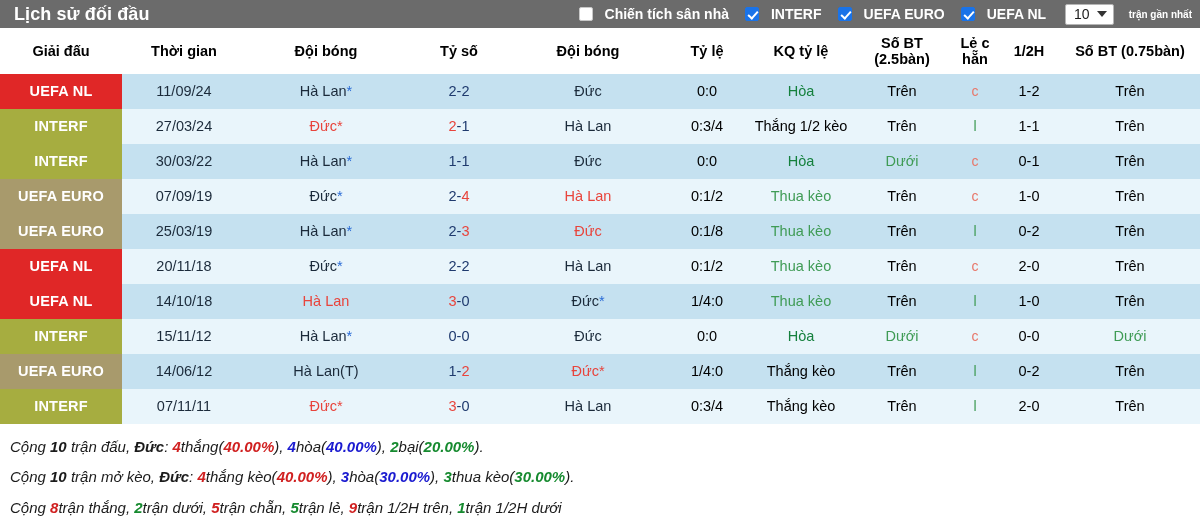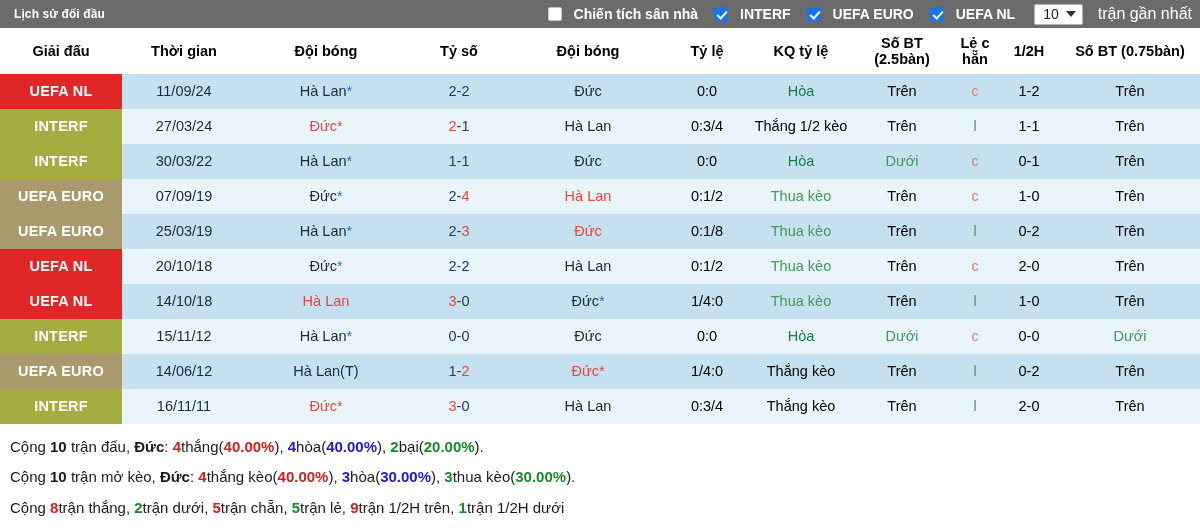--- a/index.html
+++ b/index.html
@@ -16,21 +16,21 @@
     height: 28px;
     background: #6b6b6b;
     color: #ffffff;
     display: flex;
     align-items: center;
     padding: 0 8px 0 14px;
     font-size: 14.5px;
     font-weight: bold;
     white-space: nowrap;
   }
-  .toolbar-title { flex: 0 0 auto; font-weight: bold; font-size: 12px; letter-spacing: .1px; }
+  .toolbar-title { flex: 0 0 auto; font-weight: bold; font-size: 18px; letter-spacing: .1px; }
   .toolbar-right {
     margin-left: auto;
     display: flex;
     align-items: center;
     gap: 12px;
   }
   .cb {
     width: 14px; height: 14px;
     border-radius: 2px;
     background: #ffffff;
@@ -65,21 +65,21 @@
     font-size: 14px; font-weight: normal;
     cursor: pointer;
     margin: 0 3px;
   }
   .chev {
     width: 0; height: 0;
     border-left: 5px solid transparent;
     border-right: 5px solid transparent;
     border-top: 6px solid #333;
   }
-  .trailing-label { font-size: 16px; font-weight: normal; }
+  .trailing-label { font-size: 10px; font-weight: bold; }
 
   
   table.hh {
     width: 1200px;
     border-collapse: collapse;
     table-layout: fixed;
     font-size: 14.5px;
   }
   table.hh th {
     background: #ffffff;
@@ -129,20 +129,21 @@
   .v-pink  { color: #e8776a; }
   .small-mark { font-size: 14px; }
 
   
   .summary {
     padding: 8px 10px 0 10px;
     font-size: 15px;
     color: #1b1b1b;
     line-height: 1.95;
     white-space: nowrap;
+    font-style: italic;
   }
   .summary div { margin-bottom: 1px; }
   .b { font-weight: bold; }
   .f-red   { color: #d02020; font-weight: bold; }
   .f-blue  { color: #1a1ad0; font-weight: bold; }
   .f-green { color: #168a2f; font-weight: bold; }
 </style>
 </head>
 <body>
 
@@ -261,21 +262,21 @@
         <td><span class="t-red">Đức</span></td>
         <td><span class="v-dark">0:1/8</span></td>
         <td><span class="v-green">Thua kèo</span></td>
         <td><span class="v-red">Trên</span></td>
         <td><span class="v-green small-mark">l</span></td>
         <td><span class="v-dark">0-2</span></td>
         <td><span class="v-red">Trên</span></td>
       </tr>
       <tr class="r-even">
         <td class="league lg-nl">UEFA NL</td>
-        <td>20/10/18</td>
+        <td>20/11/18</td>
         <td><span class="t-dark">Đức</span><span class="star-blue">*</span></td>
         <td><span class="sc-blue">2</span><span class="sc-blue">-</span><span class="sc-blue">2</span></td>
         <td><span class="t-dark">Hà Lan</span></td>
         <td><span class="v-dark">0:1/2</span></td>
         <td><span class="v-green">Thua kèo</span></td>
         <td><span class="v-red">Trên</span></td>
         <td><span class="v-pink small-mark">c</span></td>
         <td><span class="v-dark">2-0</span></td>
         <td><span class="v-red">Trên</span></td>
       </tr>
@@ -313,21 +314,21 @@
         <td><span class="t-red">Đức</span><span class="star">*</span></td>
         <td><span class="v-dark">1/4:0</span></td>
         <td><span class="v-red">Thắng kèo</span></td>
         <td><span class="v-red">Trên</span></td>
         <td><span class="v-green small-mark">l</span></td>
         <td><span class="v-dark">0-2</span></td>
         <td><span class="v-red">Trên</span></td>
       </tr>
       <tr class="r-even">
         <td class="league lg-if">INTERF</td>
-        <td>16/11/11</td>
+        <td>07/11/11</td>
         <td><span class="t-red">Đức</span><span class="star">*</span></td>
         <td><span class="sc-red">3</span><span class="sc-blue">-</span><span class="sc-blue">0</span></td>
         <td><span class="t-dark">Hà Lan</span></td>
         <td><span class="v-dark">0:3/4</span></td>
         <td><span class="v-red">Thắng kèo</span></td>
         <td><span class="v-red">Trên</span></td>
         <td><span class="v-green small-mark">l</span></td>
         <td><span class="v-dark">2-0</span></td>
         <td><span class="v-red">Trên</span></td>
       </tr>

